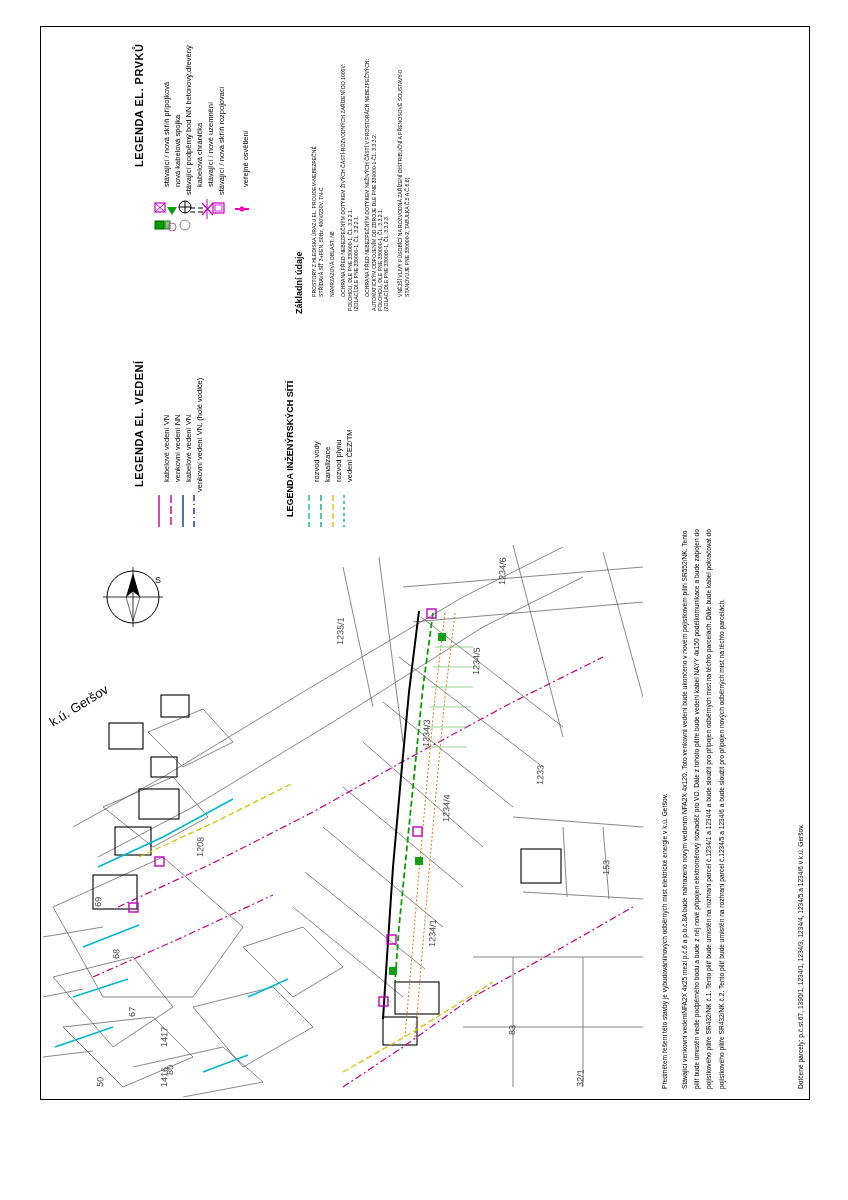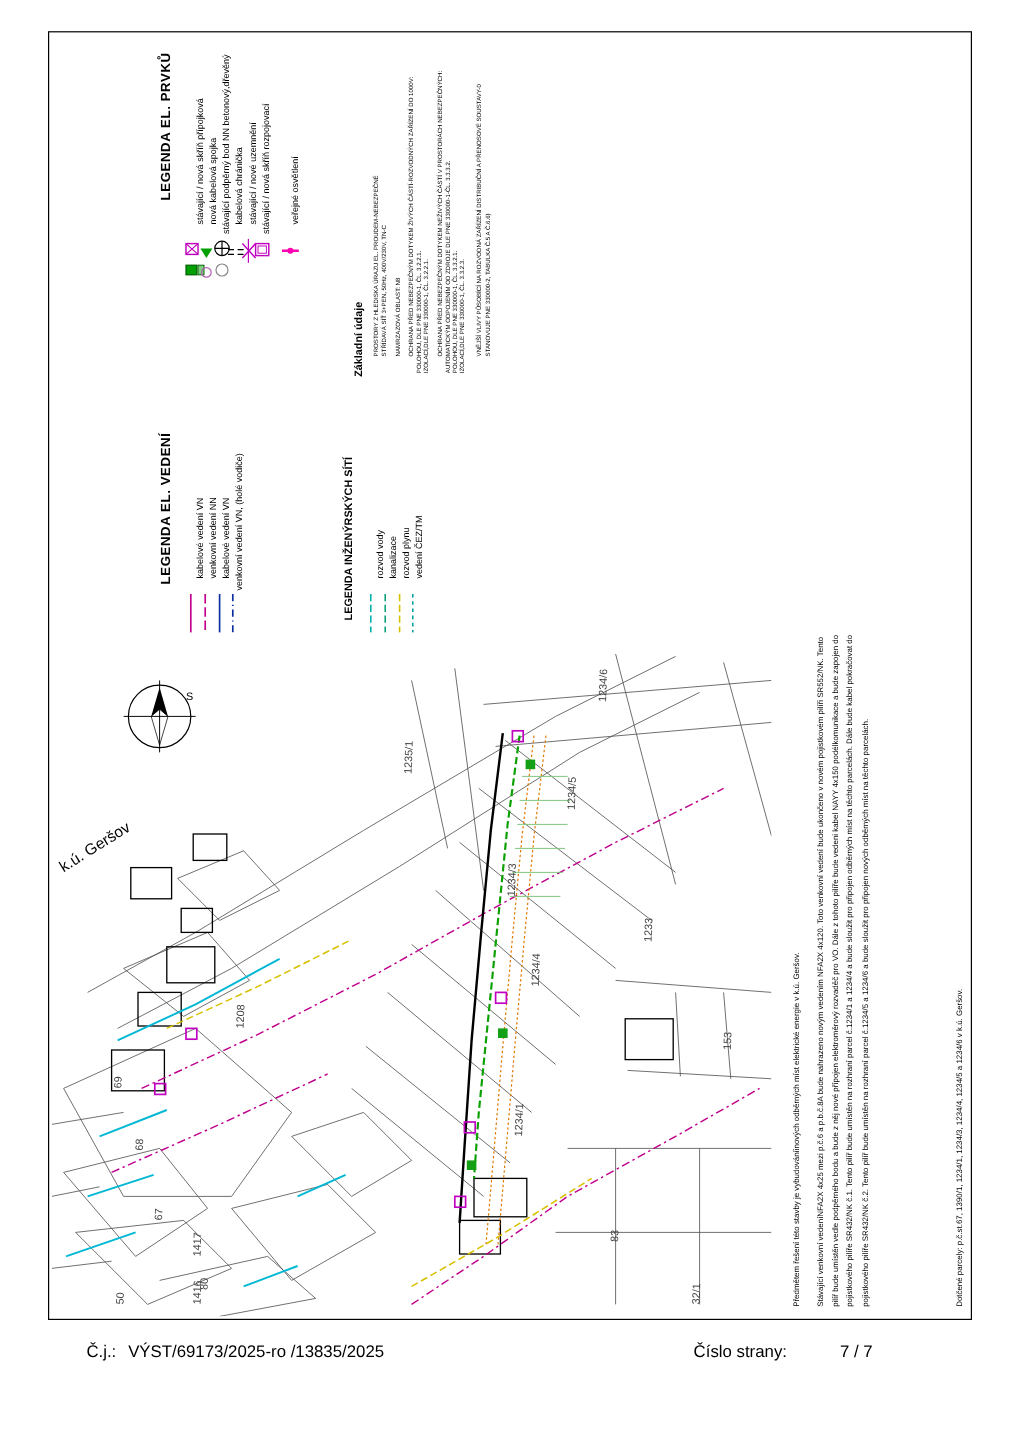--- a/index.html
+++ b/index.html
@@ -391,22 +391,14 @@
     </div>
 
     <div class="rtext">
       <div class="rot" style="position:absolute;left:14px;top:562px;width:560px;font-size:6.6px;line-height:1.8;white-space:normal;">Předmětem  řešení této  stavby  je  vybudováníinových  odběrných  míst  elektrické  energie  v  k.ú. Geršov.</div>
       <div class="rot" style="position:absolute;left:34px;top:562px;width:560px;font-size:6.6px;line-height:1.85;white-space:normal;">Stávající venkovní vedeníNFA2X  4x25  mezi p.č.6  a  p.b.č.8A  bude  nahrazeno  novým  vedením NFA2X  4x120. Toto  venkovní vedení bude  ukončeno  v  novém  pojistkovém  pilíři SR552/NK. Tento  pilíř bude  umístěn  vedle  podpěrného  bodu  a  bude  z  něj nové  přípojen  elektroměrový  rozvaděč pro  VO. Dále  z  tohoto  pilíře  bude  vedeni kabel NAYY  4x150  podélkomunikace  a  bude  zapojen  do pojistkového  pilíře SR432/NK  č.1. Tento  pilíř bude  umístěn  na  rozhraní parcel č.1234/1  a  1234/4  a bude  sloužit  pro  připojen odběrných  míst  na  těchto  parcelách. Dále  bude  kabel pokračovat  do pojistkového  pilíře SR432/NK  č.2. Tento  pilíř bude  umístěn  na  rozhraní parcel č.1234/5  a  1234/6  a bude  sloužit  pro  připojen nových  odběrných  míst  na  těchto  parcelách.</div>
       <div class="rot" style="position:absolute;left:152px;top:562px;width:560px;font-size:6.6px;white-space:normal;">Dotčené  parcely: p.č.st.67, 1390/1, 1234/1, 1234/3, 1234/4, 1234/5  a  1234/6  v  k.ú. Geršov.</div>
     </div>
 
   </div>
 
-  <div class="footer">
-    <div class="cj">
-      <span>Č.j.:</span>
-      <span style="margin-left:6px;">VÝST/69173/2025-ro /13835/2025</span>
-    </div>
-    <div class="cs">Číslo strany:</div>
-    <div class="pg">7 / 7</div>
-  </div>
 
 </div>
 
 </body></html>

